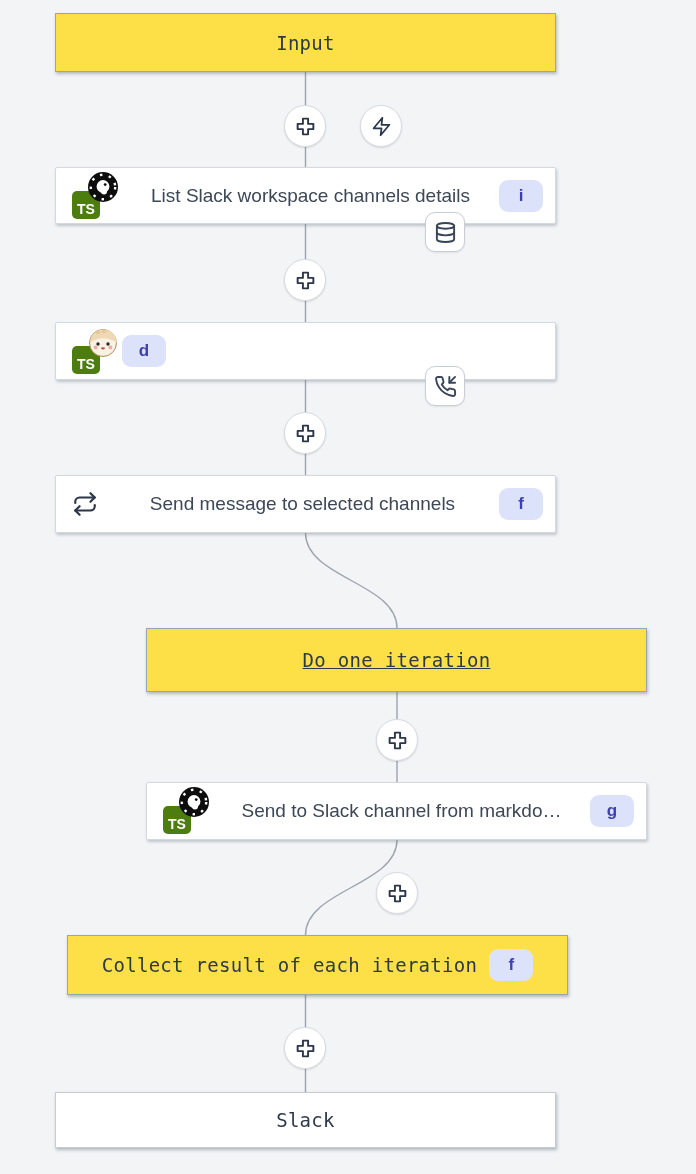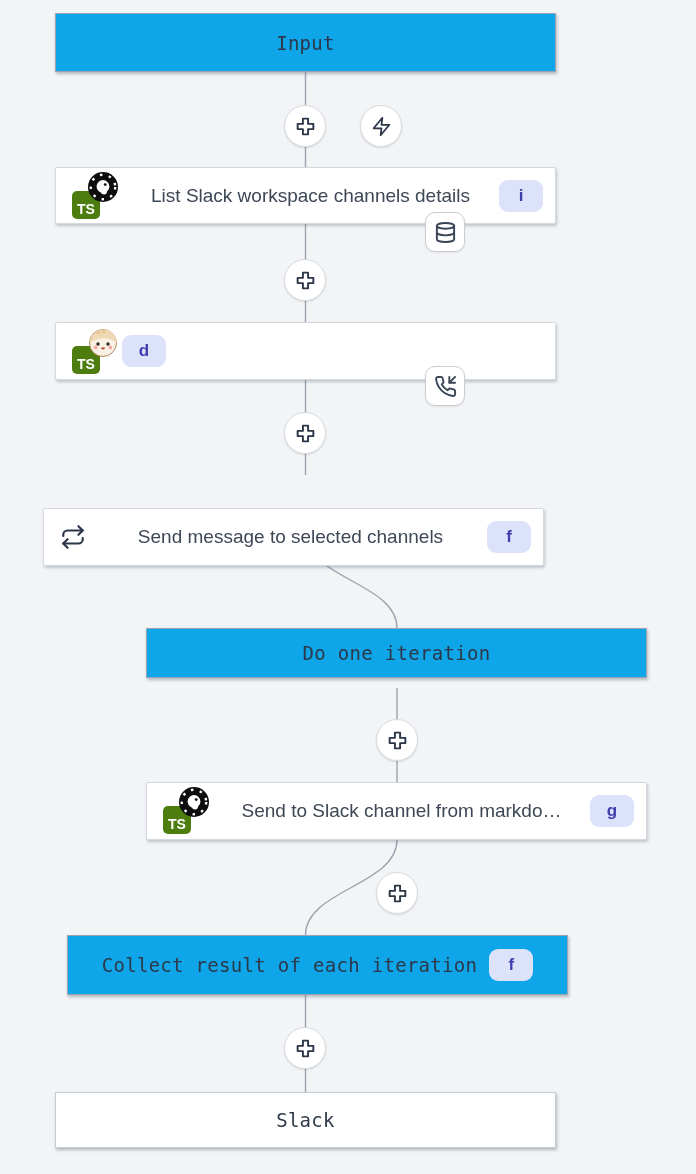--- a/index.html
+++ b/index.html
@@ -7,21 +7,21 @@
   .canvas {
     position:relative; width:696px; height:1174px;
     background:#f2f4f6; overflow:hidden;
     font-family:"Liberation Sans", sans-serif;
   }
   .edges { position:absolute; left:0; top:0; z-index:0; }
 
   
   .vbox {
     position:absolute; z-index:1;
-    background:#0ea5e9; border:1px solid #9aa5b1;
+    background:#fde047; border:1px solid #9aa5b1;
     box-shadow:1px 2px 3px rgba(100,110,125,.45);
     display:flex; align-items:center; justify-content:center; gap:12px;
     font-family:"DejaVu Sans Mono","Liberation Mono",monospace;
     font-size:19px; letter-spacing:.3px; color:#2d3849;
   }
   .nbox {
     position:absolute; z-index:1;
     background:#ffffff; border:1px solid #d4d9df; border-radius:2px;
     box-shadow:1px 2px 3px rgba(120,128,140,.4);
     display:flex; align-items:center;
@@ -149,34 +149,34 @@
       <path d="M22 16.92v3a2 2 0 0 1-2.18 2 19.79 19.79 0 0 1-8.63-3.07 19.5 19.5 0 0 1-6-6 19.79 19.79 0 0 1-3.07-8.67A2 2 0 0 1 4.11 2h3a2 2 0 0 1 2 1.72 12.84 12.84 0 0 0 .7 2.81 2 2 0 0 1-.45 2.11L8.09 9.91a16 16 0 0 0 6 6l1.27-1.27a2 2 0 0 1 2.11-.45 12.84 12.84 0 0 0 2.81.7A2 2 0 0 1 22 16.92z"></path>
     </svg>
   </div>
 
   <div class="circle-btn" style="left:284px; top:412px;">
     <svg width="23" height="23" viewBox="0 0 24 24">
       <path d="M9.3 3.8h5.4v5.5h5.5v5.4h-5.5v5.5H9.3v-5.5H3.8V9.3h5.5z" fill="#fff" stroke="#2b3649" stroke-width="2" stroke-linejoin="round"></path>
     </svg>
   </div>
 
-  <div class="nbox" style="left:43px; top:475px; width:501px; height:58px;margin-top:33px;">
+  <div class="nbox" style="left:55px; top:475px; width:501px; height:58px;">
     <div class="loop-icon-wrap">
       <svg width="26" height="26" viewBox="0 0 24 24" fill="none" stroke="#2b3649" stroke-width="2" stroke-linecap="round" stroke-linejoin="round">
         <path d="m17 2 4 4-4 4"></path>
         <path d="M3 11v-1a4 4 0 0 1 4-4h14"></path>
         <path d="m7 22-4-4 4-4"></path>
         <path d="M21 13v1a4 4 0 0 1-4 4H3"></path>
       </svg>
     </div>
     <div class="title">Send message to selected channels</div>
     <div class="badge">f</div>
   </div>
 
-  <div class="vbox" style="left:146px; top:628px; width:501px; height:50px;">
+  <div class="vbox" style="left:146px; top:628px; width:501px; height:64px;text-decoration:underline;">
     <span>Do one iteration</span>
   </div>
 
   <div class="circle-btn" style="left:376px; top:719px;">
     <svg width="23" height="23" viewBox="0 0 24 24">
       <path d="M9.3 3.8h5.4v5.5h5.5v5.4h-5.5v5.5H9.3v-5.5H3.8V9.3h5.5z" fill="#fff" stroke="#2b3649" stroke-width="2" stroke-linejoin="round"></path>
     </svg>
   </div>
 
   <div class="nbox" style="left:146px; top:782px; width:501px; height:58px;">

